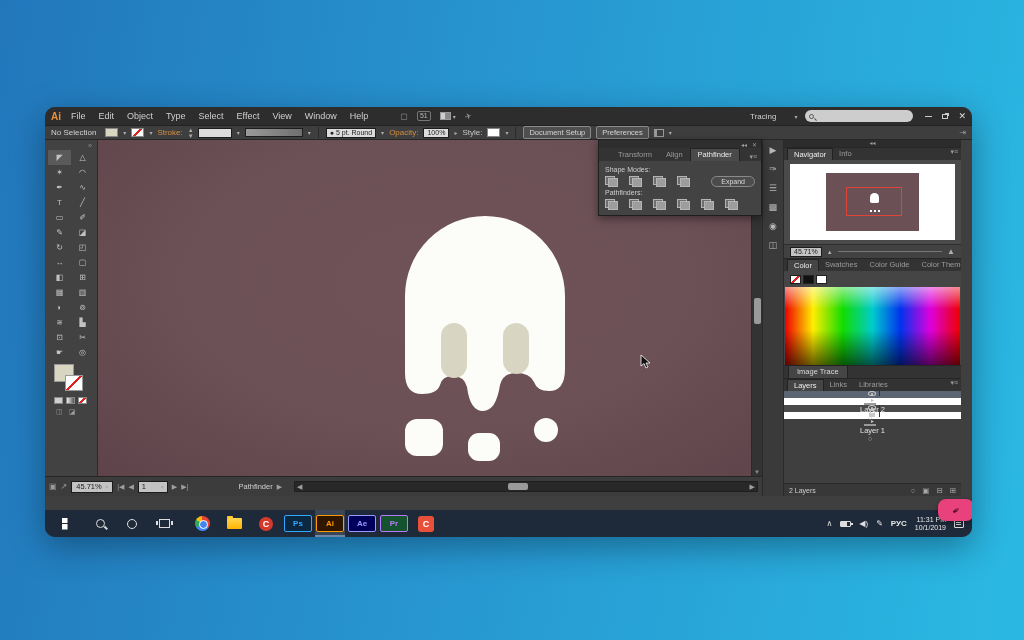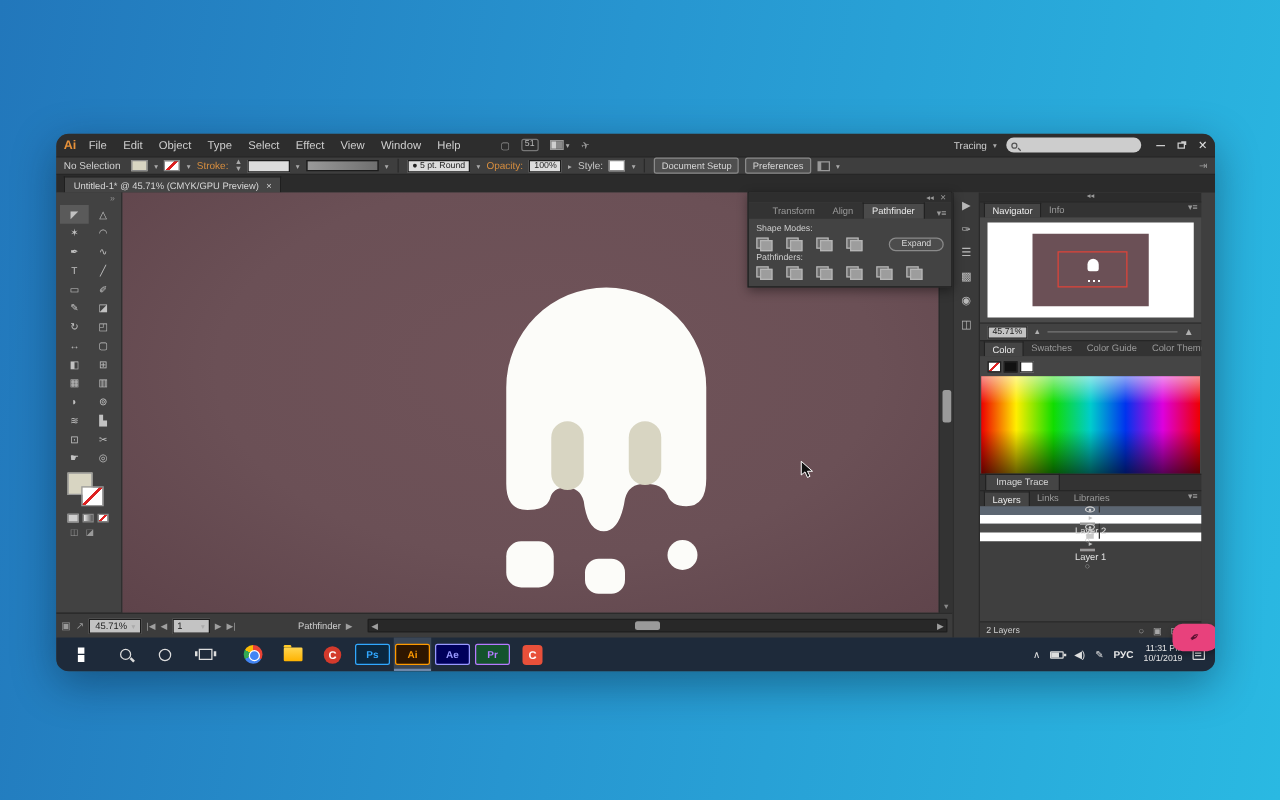--- a/index.html
+++ b/index.html
@@ -215,21 +215,21 @@
       <div class="tb-icons">
         <span class="tb-ic">▢</span>
         <span class="badge51">51</span>
         <span style="display:flex;align-items:center;gap:2px">
             <span class="wsgrid"></span>
             <span class="caret">▾</span>
           </span>
         <span class="tb-ic" style="transform:rotate(-15deg)">✈</span>
       </div>
       <div class="tb-right">
-        <span style="display:flex;align-items:center;gap:5px">
+        <span style="display:flex;align-items:center;gap:18px">
           <span class="workspace">Tracing</span>
           <span class="caret">▾</span>
         </span>
         <div class="searchbox">
           <span class="mag"></span>
           <input value="" style="">
         </div>
         <div class="winbtns">
           <span class="wmin"></span>
           <span class="wres"></span>
@@ -260,26 +260,20 @@
       <span class="swatch" style="background:#fff"></span>
         <span class="caret">▾</span>
       <span class="vsep"></span>
       <button class="cbtn">Document Setup</button>
       <button class="cbtn">Preferences</button>
       <span class="alignic"></span>
         <span class="caret">▾</span>
       <span class="cb-end">⇥</span>
     </div>
 
-    <div class="docbar">
-      <div class="doctab">
-        <span>Untitled-1* @ 45.71% (CMYK/GPU Preview)</span>
-        <span class="tabclose">×</span>
-      </div>
-    </div>
 
     <div class="main">
       <div class="leftcol">
         <div class="work">
 
           <div class="toolbar">
             <div class="tb-head">»</div>
             <div class="toolgrid">
                 <div class="tool active">◤</div>
                 <div class="tool">△</div>

